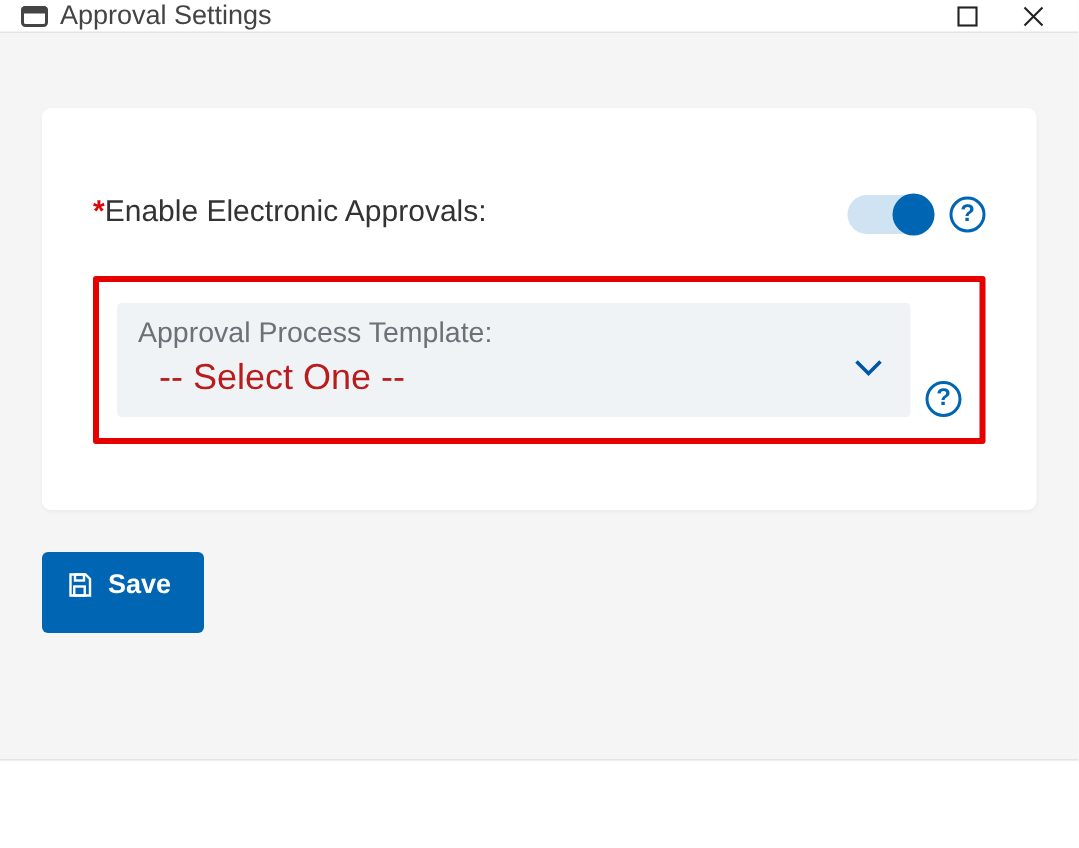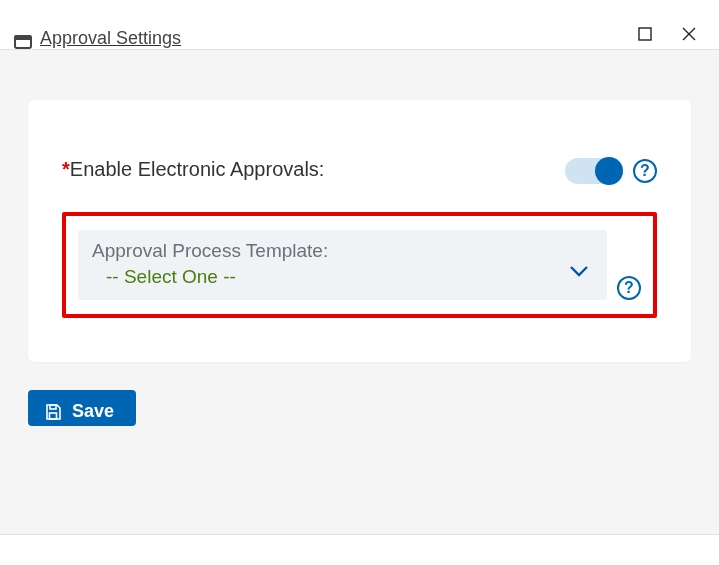--- a/index.html
+++ b/index.html
@@ -7,25 +7,24 @@
     margin: 0;
     font-family: "Segoe UI", Arial, sans-serif;
     background: #fff;
     width: 719px;
     height: 565px;
     overflow: hidden;
     color: #333;
   }
   .titlebar {
     display: flex;
-    align-items: flex-end;
-    height: 50px;
+    align-items: center;
+    height: 22px;
     padding: 0 8px 0 14px;
     border-bottom: 1px solid #e4e4e4;
-    text-decoration: underline;
   }
   .titlebar .app-icon {
     width: 18px; height: 14px;
     border: 2px solid #444; border-radius: 3px;
     position: relative; margin-right: 8px;
   }
   .titlebar .app-icon::before {
     content: ""; position: absolute; top: -2px; left: -2px; right: -2px;
     height: 5px; background: #444; border-radius: 3px 3px 0 0;
   }
@@ -87,32 +86,32 @@
   .tmpl-row { display: flex; align-items: flex-end; gap: 10px; }
   .select-wrap {
     flex: 1; background: #eff3f6; border-radius: 3px;
     padding: 10px 14px 12px 14px; position: relative;
     cursor: pointer;
   }
   .select-label {
     font-size: 19px; color: #6b7177; margin-bottom: 4px;
   }
   .select-value {
-    font-size: 19px; color: #4d7c0f; padding-left: 14px;
+    font-size: 24px; color: #b91c1c; padding-left: 14px;
   }
   .chevron {
     position: absolute; right: 18px; top: 50%;
     transform: translateY(-2px);
   }
   .chevron svg { stroke: #0056a6; stroke-width: 2.4; fill: none; }
 
   .save-btn {
     margin-top: 28px;
     background: #0066b3; color: #fff; border: none;
-    border-radius: 4px; padding: 11px 22px 4px 16px;
+    border-radius: 4px; padding: 11px 22px 22px 16px;
     font-size: 18px; font-weight: 600;
     display: inline-flex; align-items: center; gap: 10px;
     cursor: pointer;
   }
   .save-btn svg { stroke: #fff; stroke-width: 1.6; fill: none; }
 </style>
 </head>
 <body>
 
 <div class="titlebar">

